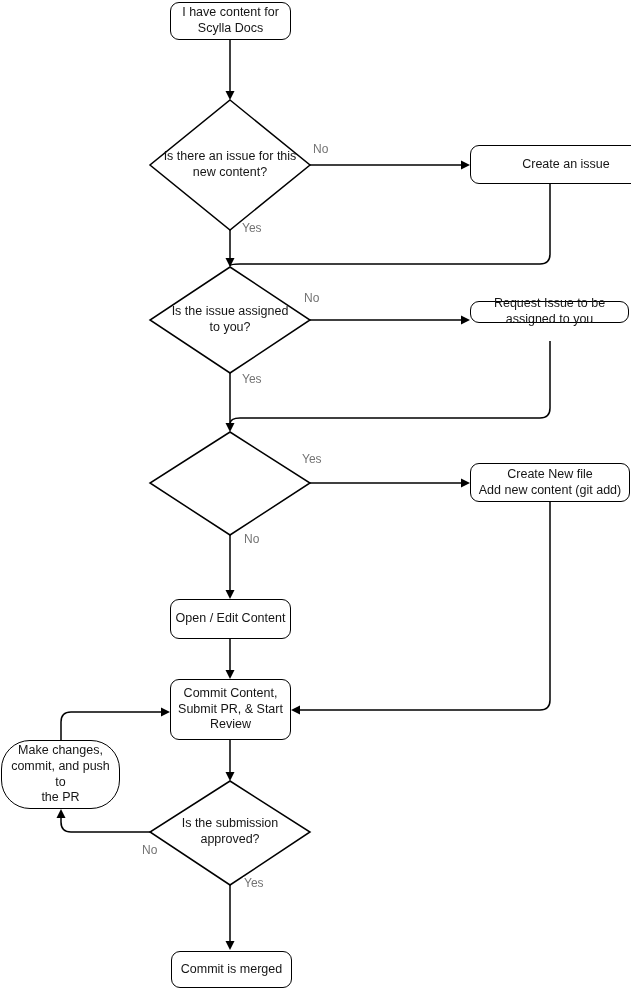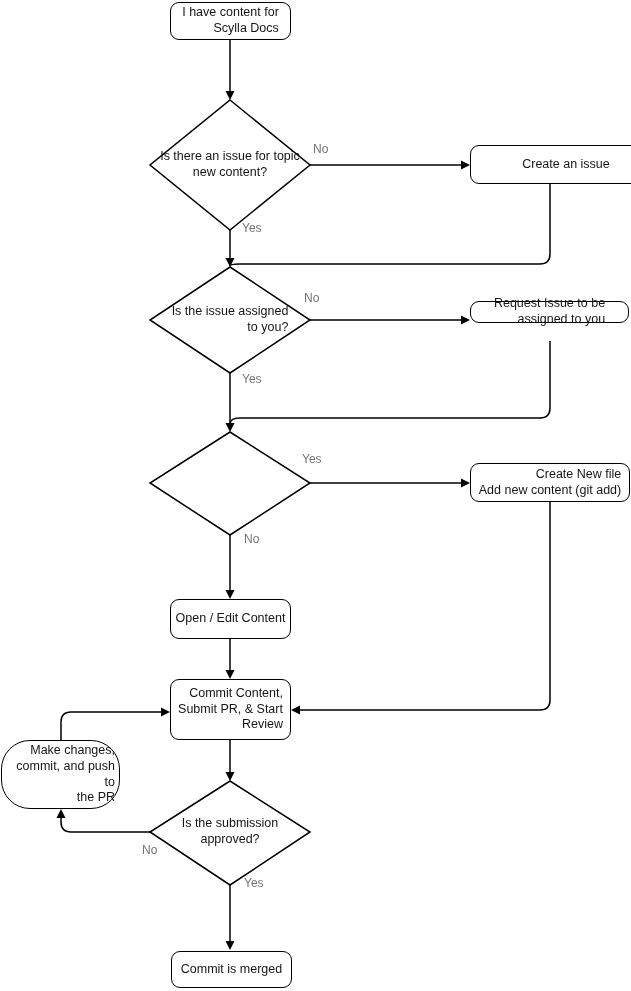--- a/index.html
+++ b/index.html
@@ -5,21 +5,21 @@
   html,body{margin:0;padding:0;background:#ffffff;}
   .canvas{
     position:relative;width:631px;height:991px;background:#ffffff;
     font-family:"Liberation Sans",sans-serif;overflow:hidden;
   }
   svg.wires{position:absolute;left:0;top:0;width:631px;height:991px;}
   .node{
     position:absolute;box-sizing:border-box;background:#ffffff;
     border:1.5px solid #000000;border-radius:9px;
     display:flex;align-items:center;justify-content:center;
-    text-align:right;font-size:12.5px;color:#151515;
+    text-align:center;font-size:12.5px;color:#151515;
     white-space:pre-line;line-height:1.25;padding:2px 4px;
   }
   .dlabel{
     position:absolute;display:flex;align-items:center;justify-content:center;
     text-align:center;font-size:12.5px;color:#151515;
     white-space:pre-line;line-height:1.25;pointer-events:none;
   }
   .elabel{
     position:absolute;font-size:12px;color:#737373;background:#ffffff;
     padding:0 1px;line-height:1.15;
@@ -87,24 +87,24 @@
   <div class="node" style="left:170px;top:679px;width:121px;height:61px;">Commit Content,
 Submit PR, &amp; Start
 Review</div>
 
   <div class="node" style="left:1px;top:740px;width:119px;height:69px;border-radius:29px;">Make changes,
 commit, and push to
 the PR</div>
 
   <div class="node" style="left:171px;top:951px;width:121px;height:37px;">Commit is merged</div>
 
-  <div class="dlabel" style="left:152px;top:138px;width:156px;height:54px;">Is there an issue for topic
+  <div class="dlabel" style="left:152px;top:138px;width:156px;height:54px;">Is there an issue for this
 new content?</div>
 
-  <div class="dlabel" style="left:155px;top:296px;width:150px;height:48px;text-align:right;">Is the issue assigned
+  <div class="dlabel" style="left:155px;top:296px;width:150px;height:48px;">Is the issue assigned
 to you?</div>
 
 
   <div class="dlabel" style="left:155px;top:808px;width:150px;height:48px;">Is the submission
 approved?</div>
 
   <div class="elabel" style="left:312px;top:143px;">No</div>
 
   <div class="elabel" style="left:241px;top:222px;">Yes</div>
 

